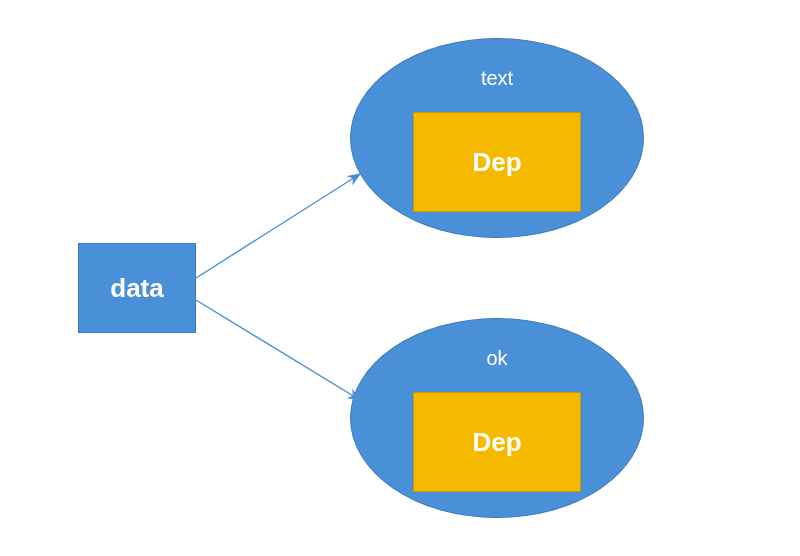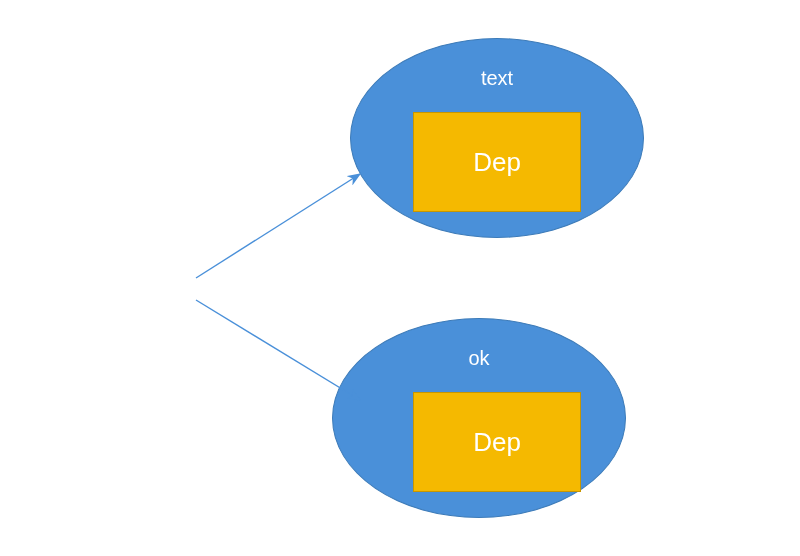--- a/index.html
+++ b/index.html
@@ -17,21 +17,21 @@
     width: 800px;
     height: 556px;
   }
   .node-rect {
     position: absolute;
     box-sizing: border-box;
     display: flex;
     align-items: center;
     justify-content: center;
     font-size: 26px;
-    font-weight: 400;
+    font-weight: 700;
     color: #ffffff;
     text-align: center;
   }
   .blue-fill {
     background: #4a90d9;
     border: 1.5px solid #3d7bb8;
   }
   .yellow-fill {
     background: #f5b900;
     border: 1.5px solid #c79600;
@@ -56,29 +56,32 @@
     width: 800px;
     height: 556px;
     pointer-events: none;
   }
 </style>
 </head>
 <body>
 
 <div class="canvas">
 
+  <div class="node-rect blue-fill" style="left:78px; top:243px; width:118px; height:90px;">
+    <span>data</span>
+  </div>
 
   <div class="ellipse blue-fill" style="left:350px; top:38px; width:294px; height:200px;">
     <div class="label-in-ellipse" style="top:28px;">text</div>
   </div>
   <div class="node-rect yellow-fill" style="left:413px; top:112px; width:168px; height:100px;">
     <span>Dep</span>
   </div>
 
-  <div class="ellipse blue-fill" style="left:332px; top:318px; width:294px; height:200px;">
+  <div class="ellipse blue-fill" style="left:350px; top:318px; width:294px; height:200px;">
     <div class="label-in-ellipse" style="top:28px;">ok</div>
   </div>
   <div class="node-rect yellow-fill" style="left:413px; top:392px; width:168px; height:100px;">
     <span>Dep</span>
   </div>
 
   <svg class="arrows">
     <defs>
       <marker id="arrowhead" markerWidth="10" markerHeight="8" refX="9" refY="4" orient="auto" markerUnits="strokeWidth">
         <path d="M0,0 L10,4 L0,8 L3,4 Z" fill="#4a90d9"></path>

